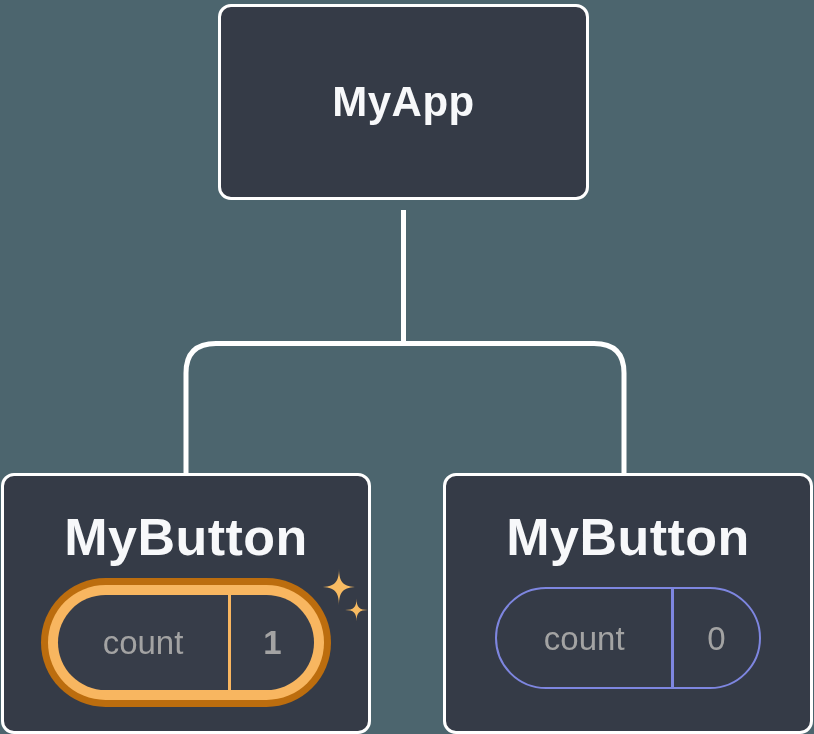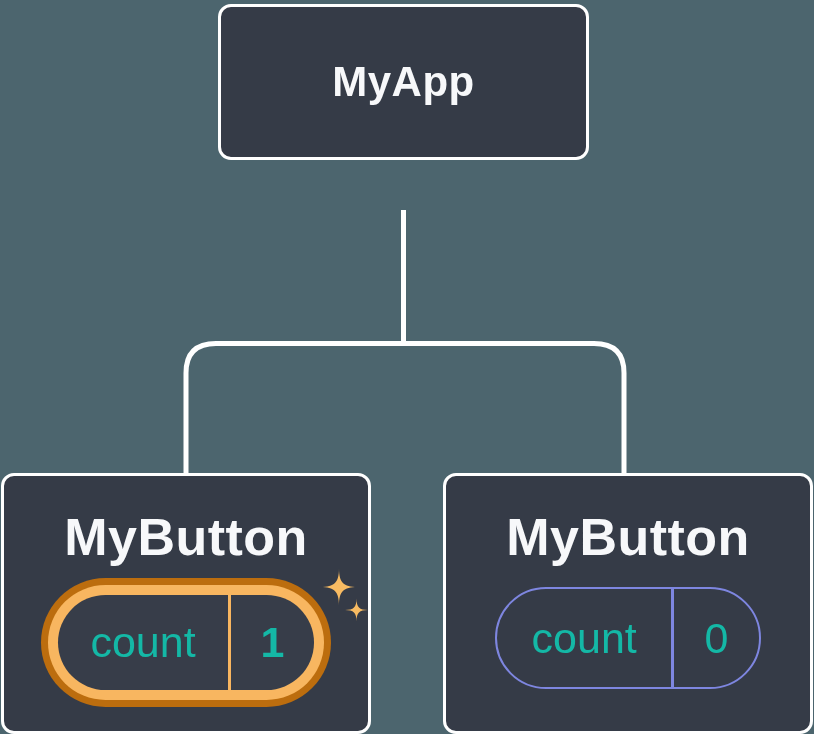--- a/index.html
+++ b/index.html
@@ -19,21 +19,21 @@
   }
   .node {
     position: absolute;
     background: #353b47;
     border: 3px solid #ffffff;
     border-radius: 13px;
     box-sizing: border-box;
   }
   .node-root {
     left: 218px; top: 4px;
-    width: 371px; height: 156px;
+    width: 371px; height: 196px;
     display: flex; align-items: center; justify-content: center;
   }
   .node-label {
     color: #f7f8fa;
     font-size: 42px;
     font-weight: 700;
     letter-spacing: 0.5px;
   }
   .node-child {
     top: 473px;
@@ -80,22 +80,22 @@
     display: flex;
     align-items: stretch;
     overflow: hidden;
   }
   .pill-cell {
     display: flex; align-items: center; justify-content: center;
   }
   .cell-name  { flex: 2.05; }
   .cell-value { flex: 1; }
   .state-text {
-    color: #14b8a6;
-    font-size: 43px;
+    color: #a3a3a3;
+    font-size: 33px;
     line-height: 1;
   }
   .value-bold { font-weight: 700; }
   .pill-divider-orange { width: 3px; background: #f8b660; }
   .pill-divider-purple { width: 2.5px; background: #7e86e0; }
   .sparkles {
     position: absolute;
     left: 0; top: 0;
     width: 370px; height: 261px;
     pointer-events: none;

